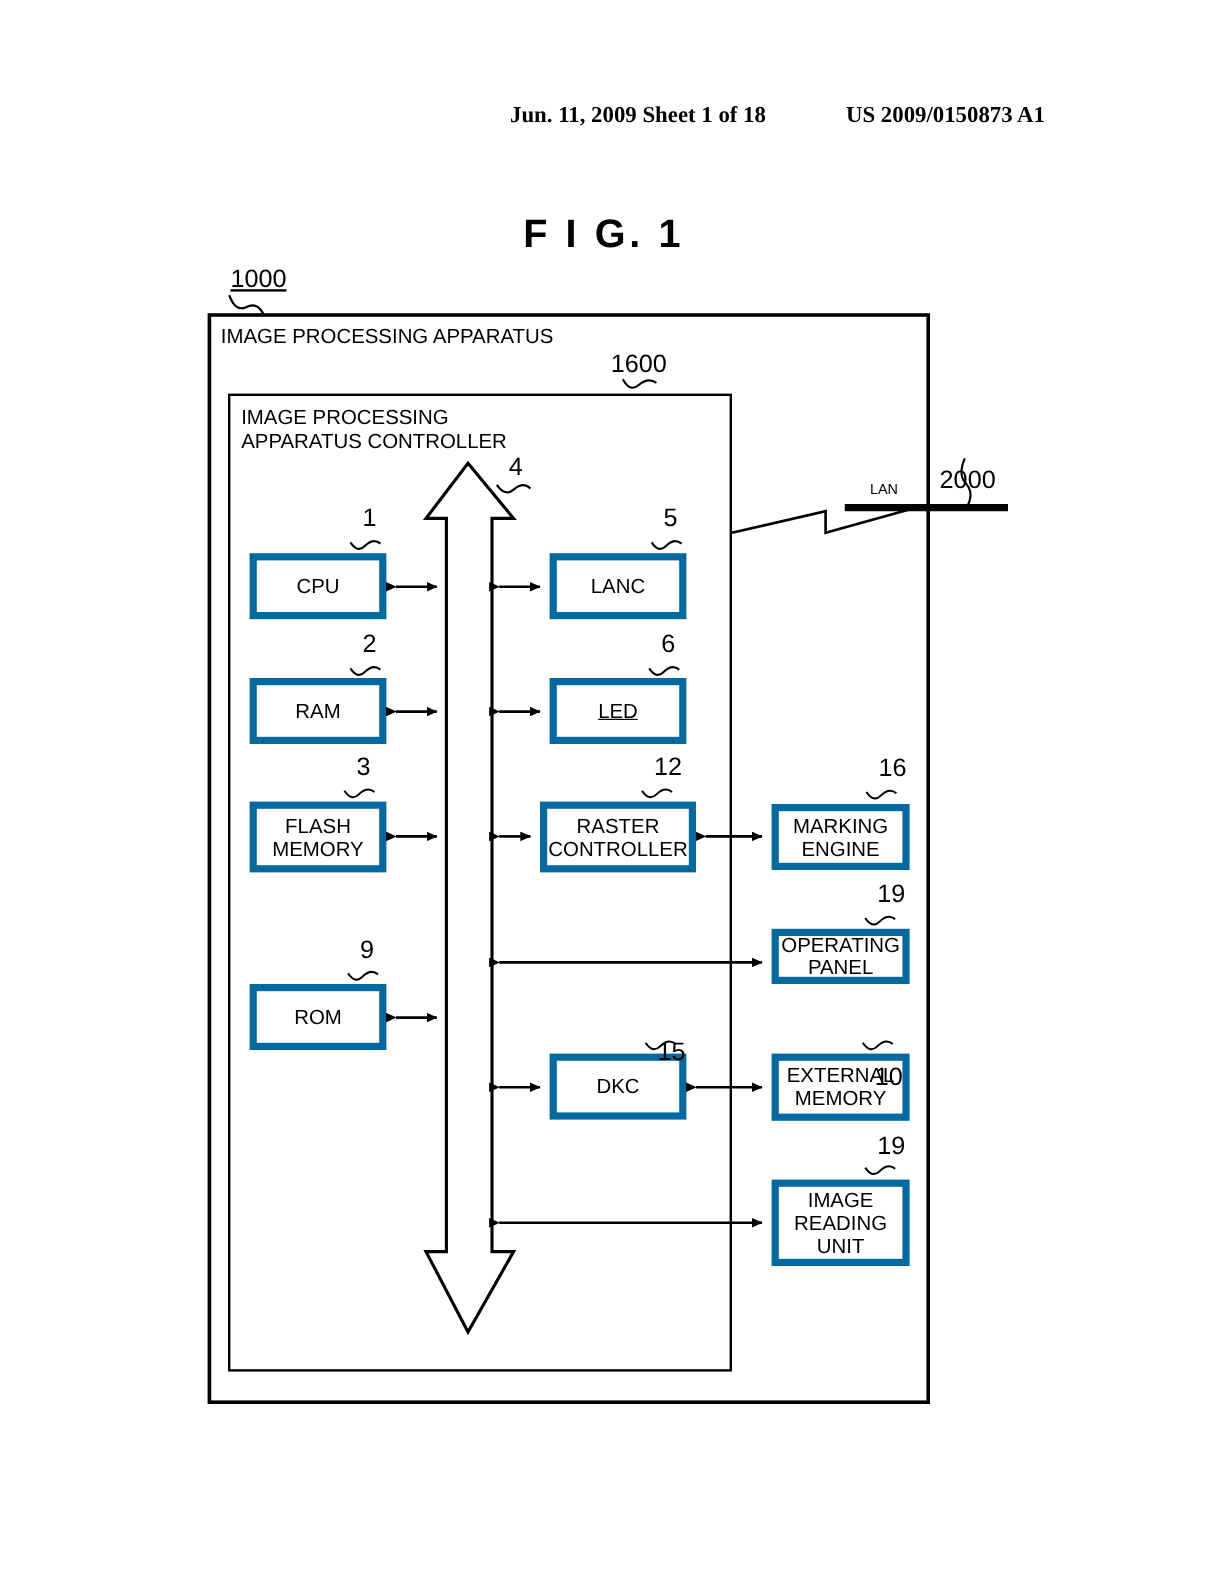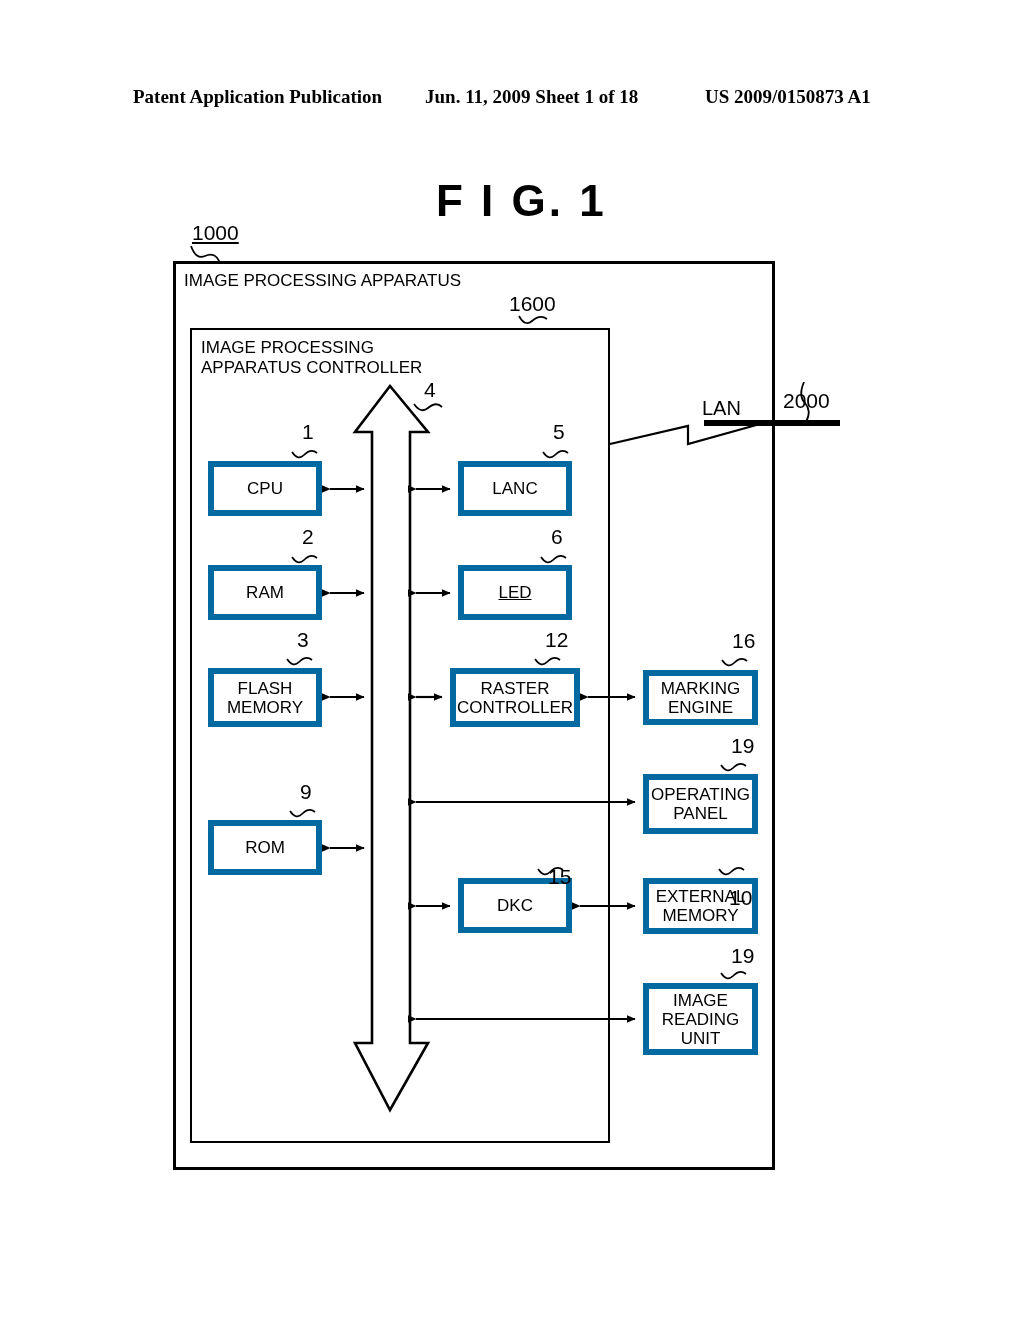--- a/index.html
+++ b/index.html
@@ -34,21 +34,21 @@
   #pub-header .h-mid    { position: absolute; left: 425px;  top: 0; }
   #pub-header .h-right  { position: absolute; left: 705px;  top: 0; }
 
   
   #fig-title {
     position: absolute;
     left: 436px;
     top: 176px;
     font-family: "Liberation Sans", sans-serif;
     font-weight: bold;
-    font-size: 44px;
+    font-size: 33px;
     letter-spacing: 3px;
   }
 
   
   .ref-num {
     position: absolute;
     font-family: "Liberation Sans", sans-serif;
     font-size: 21px;
     line-height: 21px;
     white-space: nowrap;
@@ -104,21 +104,20 @@
     top: 0;
     width: 1024px;
     height: 1320px;
     pointer-events: none;
   }
 </style>
 </head>
 <body>
 
 <div id="pub-header">
-  <span class="h-left">Patent Application Publication</span>
   <span class="h-mid">Jun. 11, 2009  Sheet 1 of 18</span>
   <span class="h-right">US 2009/0150873 A1</span>
 </div>
 
 <div id="fig-title">F I G.  1</div>
 
 <div class="outer-frame" style="left:173px; top:261px; width:602px; height:909px;"></div>
 
 <div class="section-label" style="left:184px; top:271px;">IMAGE PROCESSING APPARATUS</div>
 
@@ -126,21 +125,21 @@
 
 <div class="inner-frame" style="left:190px; top:328px; width:420px; height:815px;"></div>
 
 <div class="section-label" style="left:201px; top:338px;">IMAGE PROCESSING</div>
 <div class="section-label" style="left:201px; top:358px;">APPARATUS CONTROLLER</div>
 
 <div class="ref-num" style="left:509px; top:293px;">1600</div>
 
 <div class="ref-num" style="left:424px; top:379px;">4</div>
 
-<div class="box-label" style="left:702px; top:399px; font-size:20px;">LAN</div>
+<div class="box-label" style="left:725px; top:399px; font-size:12px;">LAN</div>
 <div class="ref-num" style="left:783px; top:366px;margin-top:24px;">2000</div>
 
 <div class="unit-box" style="left:208px; top:461px; width:114px; height:55px;">
   <span class="box-label">CPU</span>
 </div>
 <div class="ref-num" style="left:302px; top:421px;">1</div>
 
 <div class="unit-box" style="left:208px; top:565px; width:114px; height:55px;">
   <span class="box-label">RAM</span>
 </div>
@@ -177,21 +176,21 @@
   <span class="box-label">DKC</span>
 </div>
 <div class="ref-num" style="left:548px; top:840px;margin-top:26px;">15</div>
 
 <div class="unit-box" style="left:643px; top:670px; width:115px; height:55px; flex-direction:column;">
   <span class="box-label">MARKING</span>
   <span class="box-label">ENGINE</span>
 </div>
 <div class="ref-num" style="left:732px; top:630px;">16</div>
 
-<div class="unit-box" style="left:643px; top:774px; width:115px; height:60px; flex-direction:column;">
+<div class="unit-box" style="left:643px; top:774px; width:115px; height:46px; flex-direction:column;">
   <span class="box-label">OPERATING</span>
   <span class="box-label">PANEL</span>
 </div>
 <div class="ref-num" style="left:731px; top:735px;">19</div>
 
 <div class="unit-box" style="left:643px; top:878px; width:115px; height:56px; flex-direction:column;">
   <span class="box-label">EXTERNAL</span>
   <span class="box-label">MEMORY</span>
 </div>
 <div class="ref-num" style="left:729px; top:887px;">10</div>

